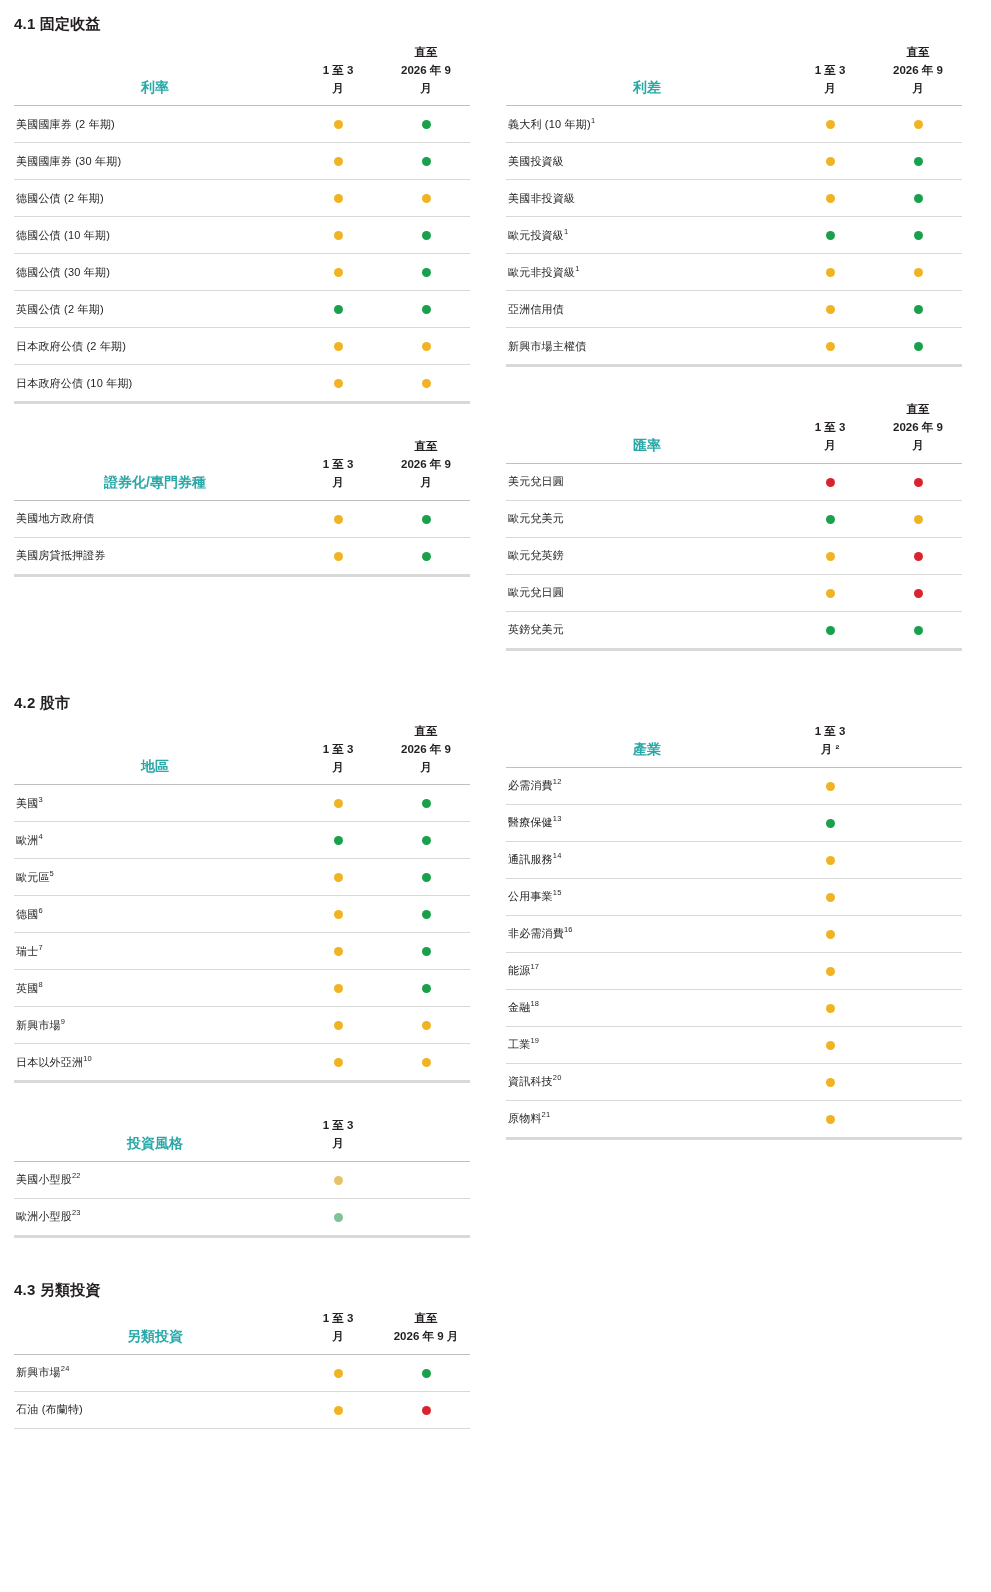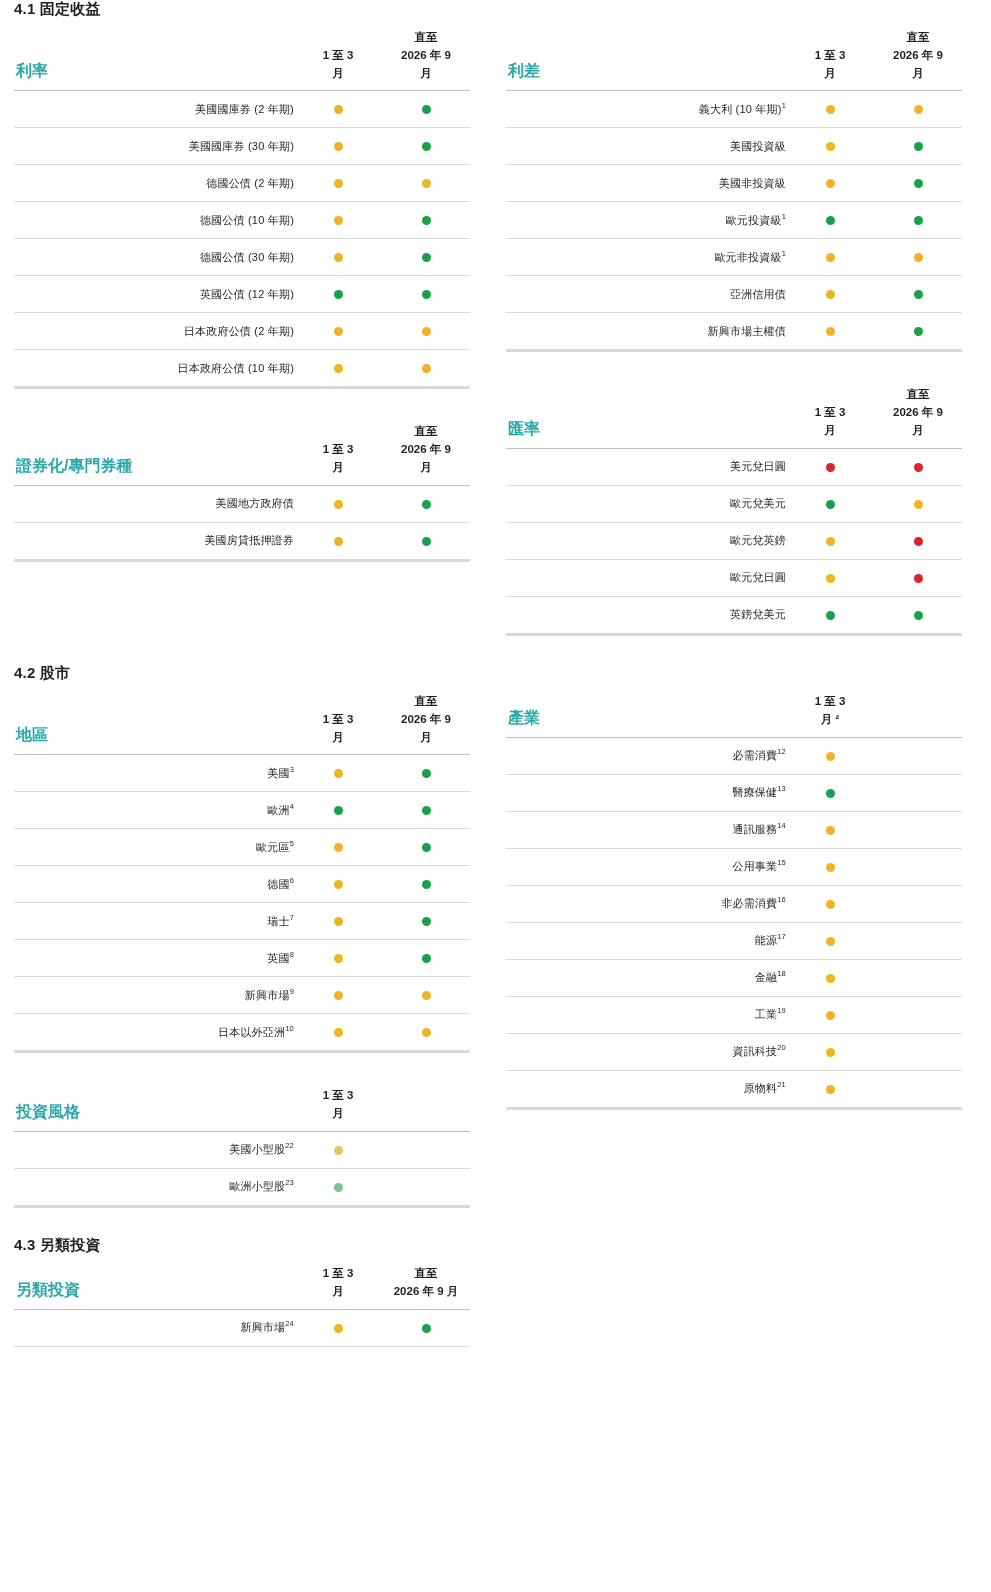--- a/index.html
+++ b/index.html
@@ -16,21 +16,21 @@
   .page {
     position: relative;
     width: 991px;
     padding: 0 0 6px 0;
     box-sizing: border-box;
   }
   .section-head {
     font-size: 15px;
     font-weight: bold;
     color: #231f20;
-    margin: 0 0 10px 14px;
+    margin: 15px 0 10px 14px;
     letter-spacing: 0.2px;
   }
   .grid {
     display: flex;
     gap: 36px;
     padding: 0 14px 0 14px;
     box-sizing: border-box;
   }
   .col {
     width: 456px;
@@ -40,25 +40,25 @@
     width: 100%;
     border-collapse: collapse;
     table-layout: fixed;
   }
   table.tbl col.lbl { width: 280px; }
   table.tbl col.c1 { width: 88px; }
   table.tbl col.c2 { width: 88px; }
 
   .hdr-title {
     color: #2aa8a8;
-    font-size: 16px;
+    font-size: 14px;
     font-weight: bold;
     vertical-align: bottom;
     padding: 0 0 8px 2px;
-    text-align: left;
+    text-align: center;
   }
   .hdr-col {
     color: #231f20;
     font-size: 11.5px;
     font-weight: bold;
     text-align: center;
     vertical-align: bottom;
     padding: 0 0 8px 0;
     line-height: 1.55;
     margin-top: 8px;
@@ -73,21 +73,20 @@
   tr.row td {
     border-bottom: 1px solid #d9d9d9;
     padding: 9px 0 9px 0;
     height: 18px;
   }
   tr.row td.lbl {
     font-size: 11px;
     color: #231f20;
     padding-left: 2px;
     letter-spacing: 0.2px;
-    text-align: right;
   }
   tr.row td.dot-cell {
     text-align: center;
   }
   .sup {
     font-size: 7.5px;
     vertical-align: super;
     line-height: 0;
   }
   .dot {
@@ -165,21 +164,21 @@
           <td class="lbl"><span>德國公債 (10 年期)</span></td>
           <td class="dot-cell"><span class="dot amber"></span></td>
           <td class="dot-cell"><span class="dot green"></span></td>
         </tr>
         <tr class="row">
           <td class="lbl"><span>德國公債 (30 年期)</span></td>
           <td class="dot-cell"><span class="dot amber"></span></td>
           <td class="dot-cell"><span class="dot green"></span></td>
         </tr>
         <tr class="row">
-          <td class="lbl"><span>英國公債 (12 年期)</span></td>
+          <td class="lbl"><span>英國公債 (2 年期)</span></td>
           <td class="dot-cell"><span class="dot green"></span></td>
           <td class="dot-cell"><span class="dot green"></span></td>
         </tr>
         <tr class="row">
           <td class="lbl"><span>日本政府公債 (2 年期)</span></td>
           <td class="dot-cell"><span class="dot amber"></span></td>
           <td class="dot-cell"><span class="dot amber"></span></td>
         </tr>
         <tr class="row">
           <td class="lbl"><span>日本政府公債 (10 年期)</span></td>
@@ -575,19 +574,24 @@
           </td>
         </tr>
         <tr class="hdr-sep">
               <td colspan="3"></td>
             </tr>
         <tr class="row">
           <td class="lbl"><span>新興市場</span><span class="sup">24</span></td>
           <td class="dot-cell"><span class="dot amber"></span></td>
           <td class="dot-cell"><span class="dot green"></span></td>
         </tr>
+        <tr class="row">
+          <td class="lbl"><span>石油 (布蘭特)</span></td>
+          <td class="dot-cell"><span class="dot amber"></span></td>
+          <td class="dot-cell"><span class="dot red"></span></td>
+        </tr>
       </tbody>
         </table>
     </div>
     <div class="col"></div>
   </div>
 
 </div>
 
 </body></html>

